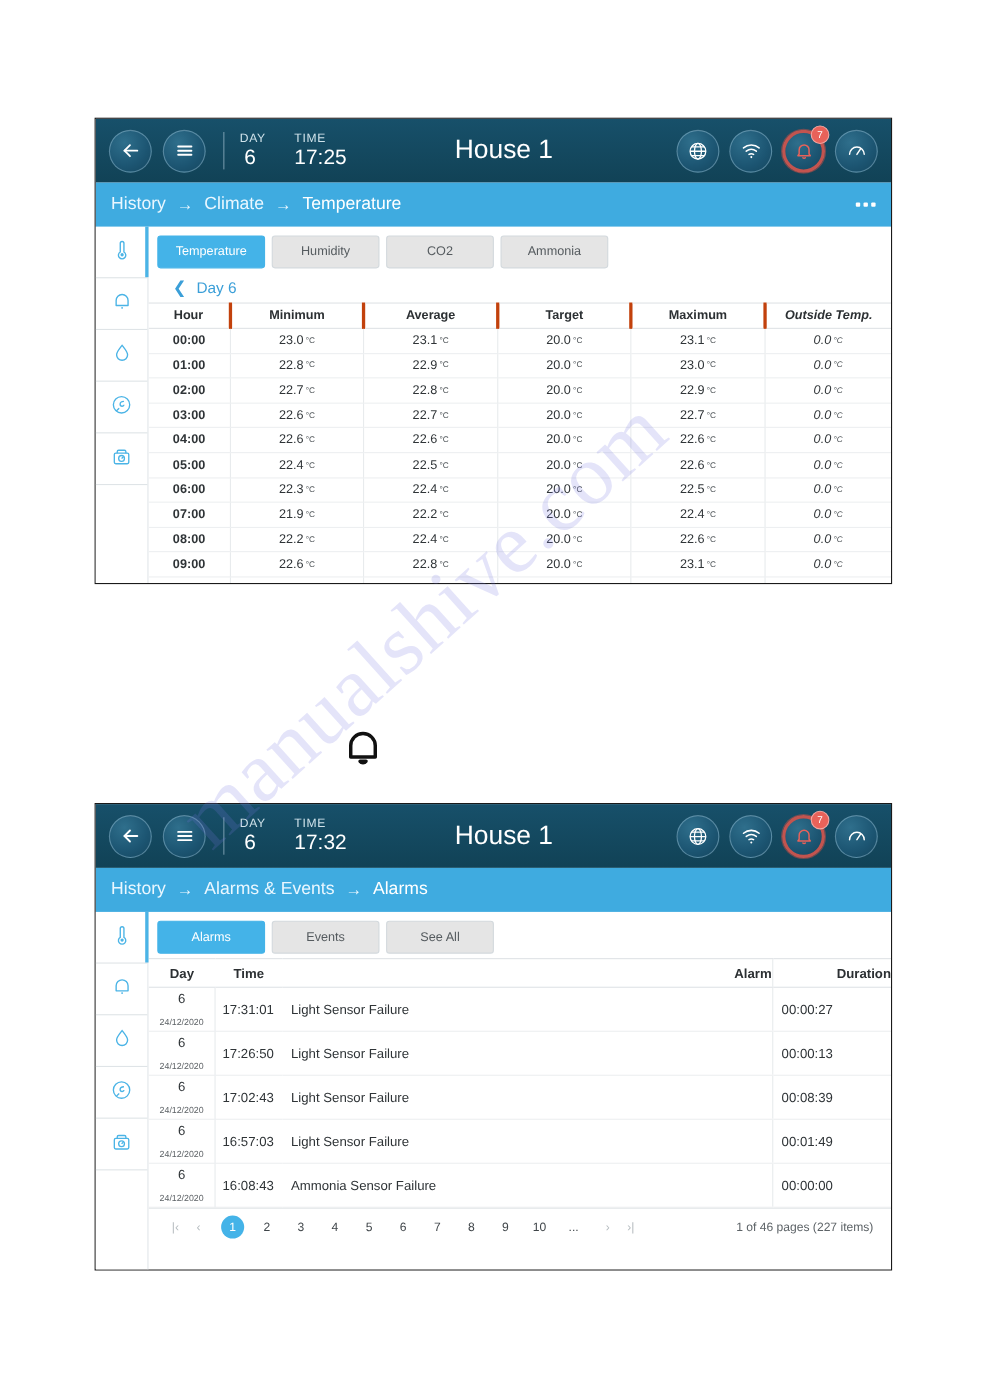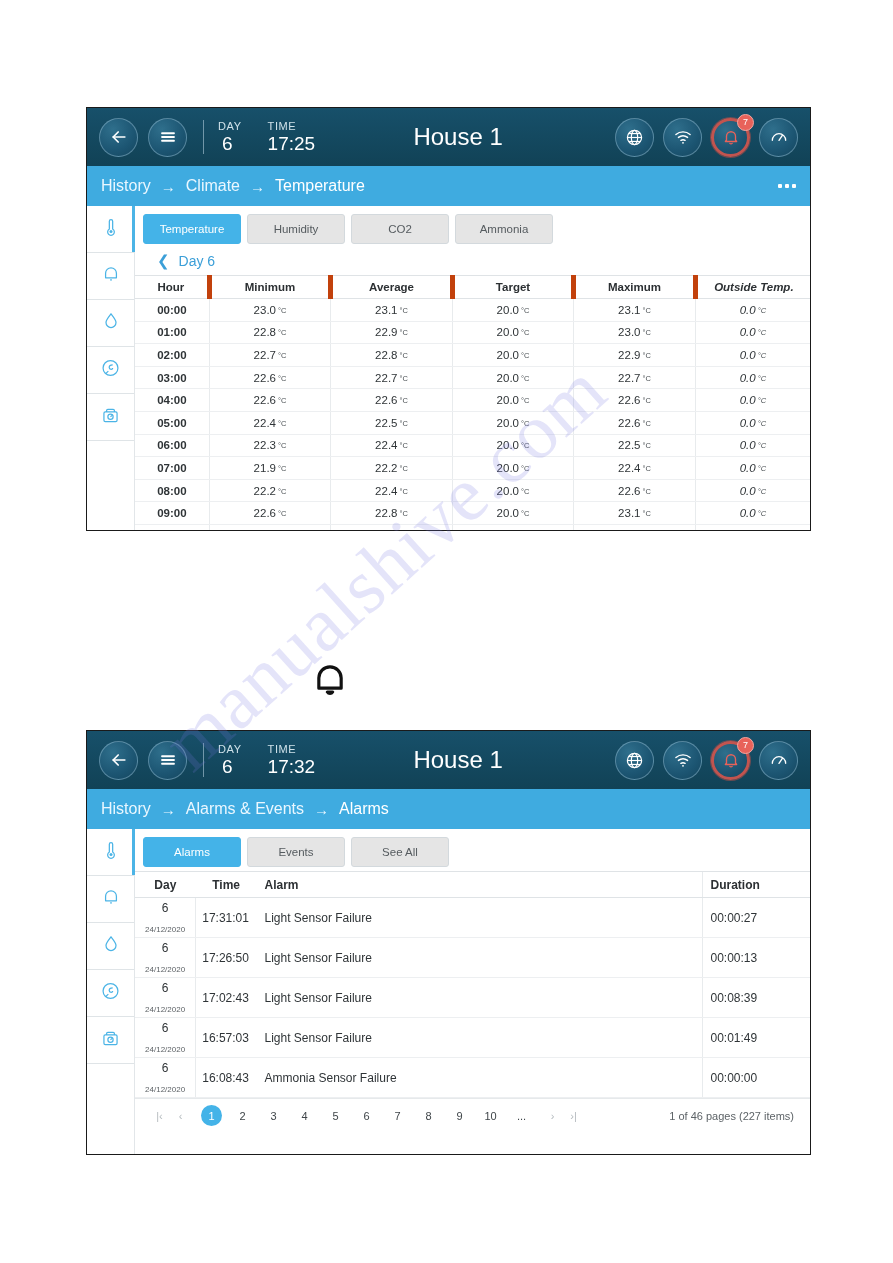--- a/index.html
+++ b/index.html
@@ -166,21 +166,21 @@
     gap: 9px;
   }
   .daynav .chev { font-size: 15px; }
 
   
   table.dt { width: 100%; border-collapse: collapse; table-layout: fixed; }
   table.dt th {
     font-size: 11.5px; color: #2c3033; font-weight: bold;
     border-top: 1px solid #dfe3e6;
     border-bottom: 1px solid #dfe3e6;
-    border-right: 5px solid #c2410c;
+    border-right: 3px solid #c2410c;
     height: 23px;
     background: #fff;
   }
   table.dt td {
     font-size: 11.5px; color: #2f3437;
     border-bottom: 1px solid #edeff1;
     border-right: 1px solid #e8ebed;
     height: 22.6px;
     text-align: center;
   }
@@ -189,21 +189,21 @@
   .unit { font-size: 7.5px; vertical-align: 1px; margin-left: 2px; color: #4a5054; }
 
   
   table.at { width: 100%; border-collapse: collapse; table-layout: fixed; }
   table.at th {
     font-size: 12px; color: #2c3033; font-weight: bold;
     border-top: 1px solid #dfe3e6;
     border-bottom: 1px solid #dfe3e6;
     height: 26px;
     background: #fff;
-    text-align: left;
+    text-align: right;
     padding-left: 8px;
   }
   table.at th.c { text-align: center; padding-left: 0; }
   table.at th.sep { border-left: 1px solid #e8ebed; }
   table.at td {
     font-size: 12px; color: #2f3437;
     border-bottom: 1px solid #edeff1;
     height: 40px;
     vertical-align: middle;
     padding-left: 8px;

